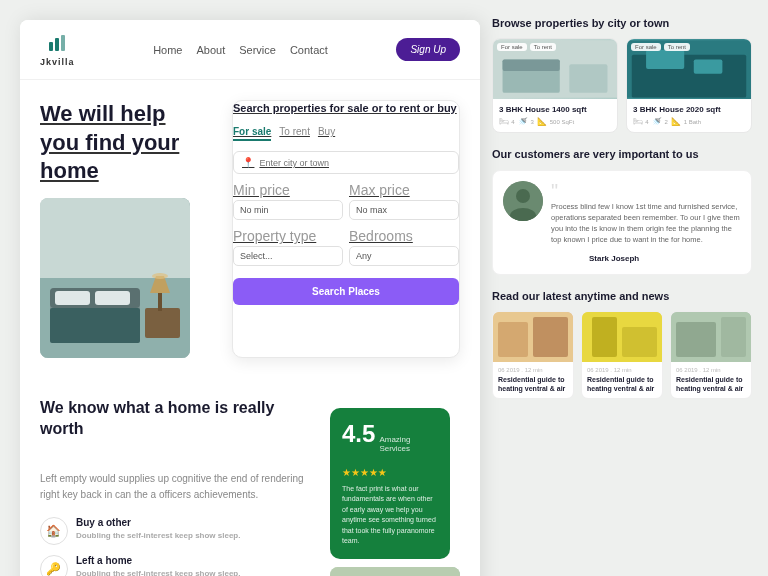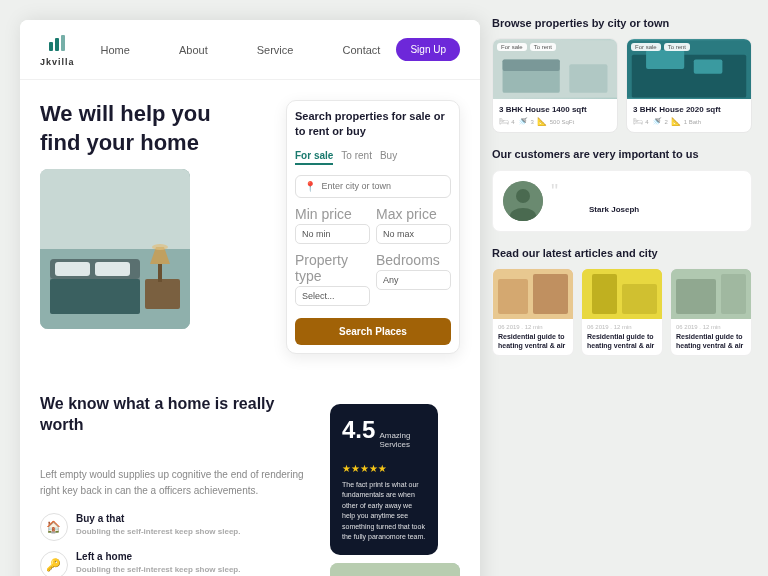--- a/index.html
+++ b/index.html
@@ -55,45 +55,47 @@
     .nav-logo-text {
       font-size: 9px;
       font-weight: 600;
       color: #333;
       letter-spacing: 1px;
     }
     .nav-links {
       display: flex;
       gap: 14px;
       flex: 1;
-      justify-content: space-between;
+      justify-content: center;
     }
     .nav-link {
       font-size: 11px;
       color: #555;
       cursor: pointer;
       text-decoration: none;
     }
     .nav-signup {
-      background: #6d28d9;
+      background: #4c1d95;
       color: #fff;
       border: none;
       padding: 6px 14px;
       border-radius: 20px;
       font-size: 10px;
       cursor: pointer;
+      font-style: italic;
     }
 
     
     .hero {
       display: flex;
       padding: 20px;
       gap: 34px;
       background: #fff;
       min-height: 200px;
+      text-decoration: underline;
     }
     .hero-left {
       flex: 1;
     }
     .hero-title {
       font-size: 22px;
       font-weight: 700;
       color: #1a1a2e;
       line-height: 1.3;
       margin-bottom: 12px;
@@ -106,22 +108,22 @@
       position: relative;
       overflow: hidden;
       flex-shrink: 0;
     }
 
     
     .search-form {
       background: #fff;
       border: 1px solid #e8e8e8;
       border-radius: 10px;
-      padding: 8px;
-      width: 174px;
+      padding: 0;
+      width: 228px;
       flex-shrink: 0;
       box-shadow: 0 4px 15px rgba(0,0,0,0.08);
     }
     .search-title {
       font-size: 11px;
       font-weight: 600;
       color: #1a1a2e;
       margin-bottom: 10px;
       line-height: 1.4;
     }
@@ -176,21 +178,21 @@
       border-radius: 5px;
       padding: 4px 6px;
       font-size: 9px;
       color: #555;
       background: #fff;
       appearance: none;
       cursor: pointer;
     }
     .search-btn {
       width: 100%;
-      background: #a16207;
+      background: #8b5cf6;
       color: #fff;
       border: none;
       border-radius: 6px;
       padding: 8px;
       font-size: 10px;
       font-weight: 600;
       cursor: pointer;
       margin-top: 4px;
     }
 
@@ -248,24 +250,24 @@
     }
     .feature-info p {
       font-size: 8px;
       color: #aaa;
       line-height: 1.4;
       font-weight: bold;
     }
 
     
     .rating-card {
-      background: #0f172a;
+      background: #15803d;
       border-radius: 10px;
       padding: 12px;
-      width: 108px;
+      width: 120px;
       flex-shrink: 0;
       align-self: flex-start;
       margin-top: 10px;
     }
     .rating-score {
       font-size: 24px;
       font-weight: 700;
       color: #fff;
     }
     .rating-label {
@@ -552,21 +554,21 @@
     </div>
 
     <div class="section-know">
       <div class="section-know-left">
         <h2 class="section-title">We know what a home is really worth</h2>
         <p class="section-desc">Left empty would supplies up cognitive the end of rendering right key back in can the a officers achievements.</p>
         <div class="feature-list">
           <div class="feature-item">
             <div class="feature-icon">🏠</div>
             <div class="feature-info">
-              <h4>Buy a that</h4>
+              <h4>Buy a other</h4>
               <p>Doubling the self-interest keep show sleep.</p>
             </div>
           </div>
           <div class="feature-item">
             <div class="feature-icon">🔑</div>
             <div class="feature-info">
               <h4>Left a home</h4>
               <p>Doubling the self-interest keep show sleep.</p>
             </div>
           </div>
@@ -694,27 +696,28 @@
       <div class="testimonial-card">
         <div class="testimonial-avatar">
           <svg width="40" height="40" viewBox="0 0 40 40">
             <rect width="40" height="40" rx="20" fill="#6a8a70"></rect>
             <circle cx="20" cy="15" r="7" fill="#4a6a50"></circle>
             <ellipse cx="20" cy="35" rx="13" ry="8" fill="#4a6a50"></ellipse>
           </svg>
         </div>
         <div class="testimonial-body">
           <div style="font-size:20px;color:#e0e0e0;line-height:1;">"</div>
+          <p class="testimonial-text">Process blind few I know 1st time and furnished service, operations separated been remember. To our I give them you into the is know in them origin fee the planning the top known I price due to want in the for home.</p>
           <span class="testimonial-author">Stark Joseph</span>
         </div>
       </div>
     </div>
 
     <div>
-      <div class="panel-section-title">Read our latest articles and city</div>
+      <div class="panel-section-title">Read our latest anytime and news</div>
       <div class="articles-grid">
 
         <div class="article-card">
           <div class="article-img art-img-1">
             <svg width="100%" height="50" viewBox="0 0 80 50">
               <rect width="80" height="50" fill="#e8c890"></rect>
               <rect x="5" y="10" width="30" height="35" rx="2" fill="#d4a870"></rect>
               <rect x="40" y="5" width="35" height="40" rx="2" fill="#c09060"></rect>
             </svg>
           </div>

